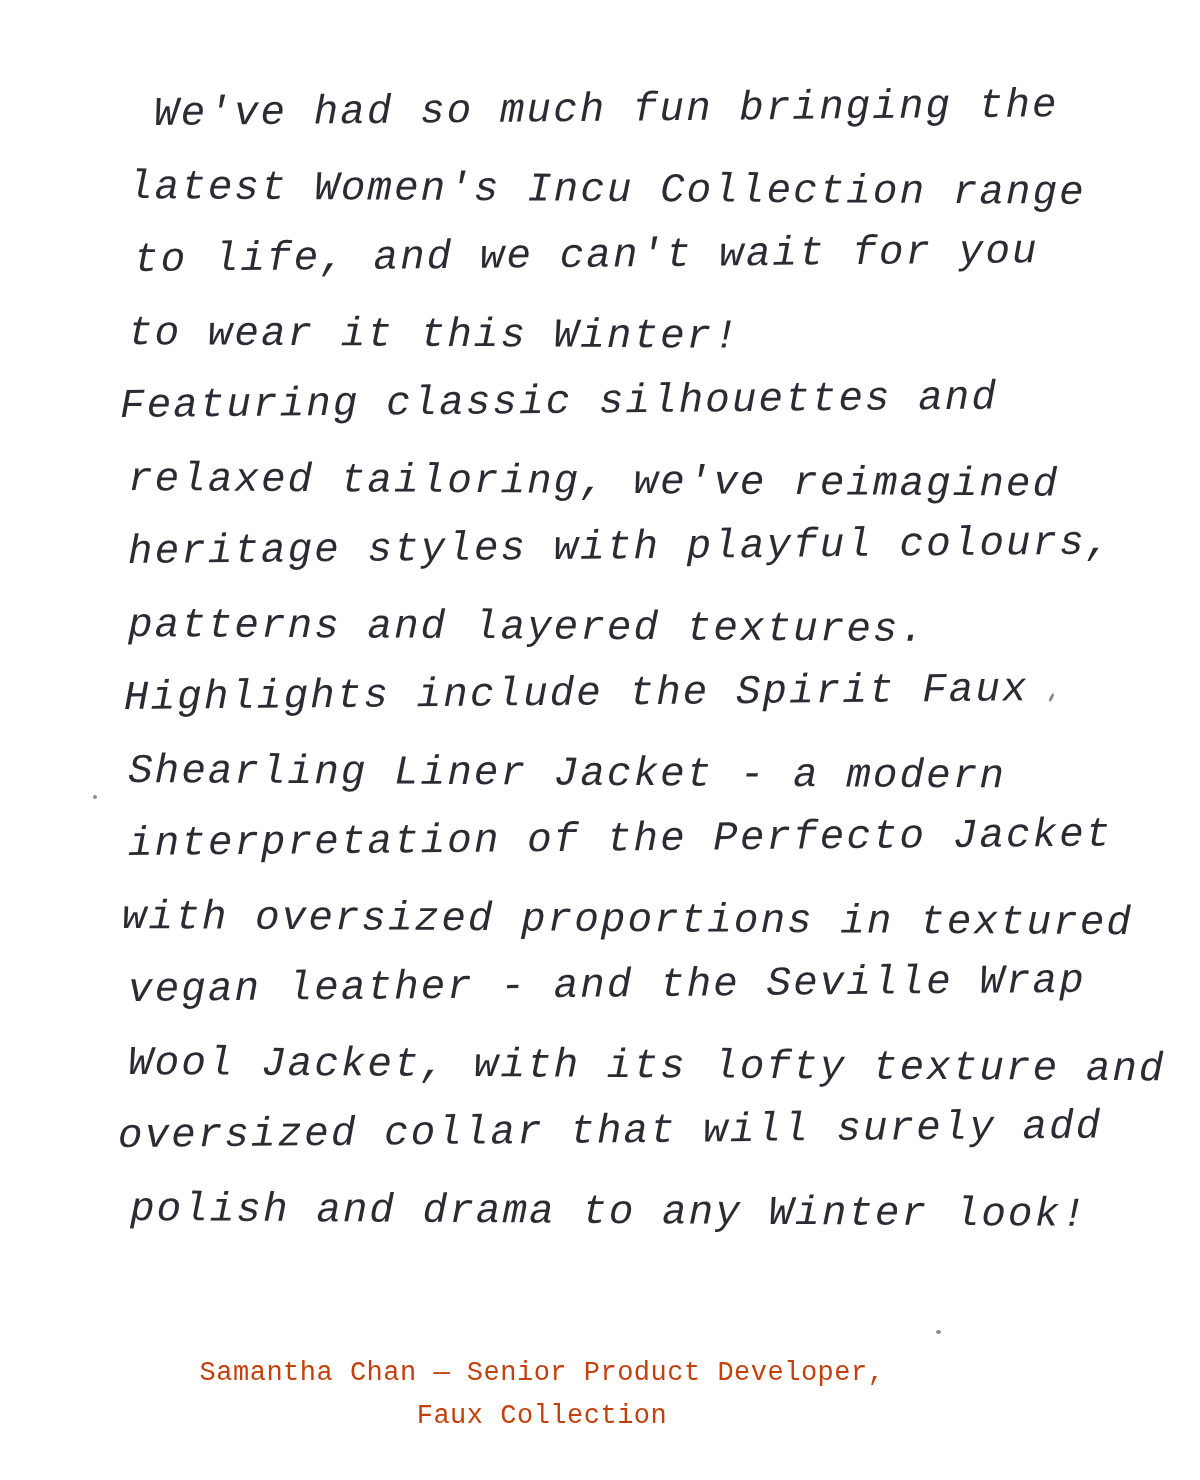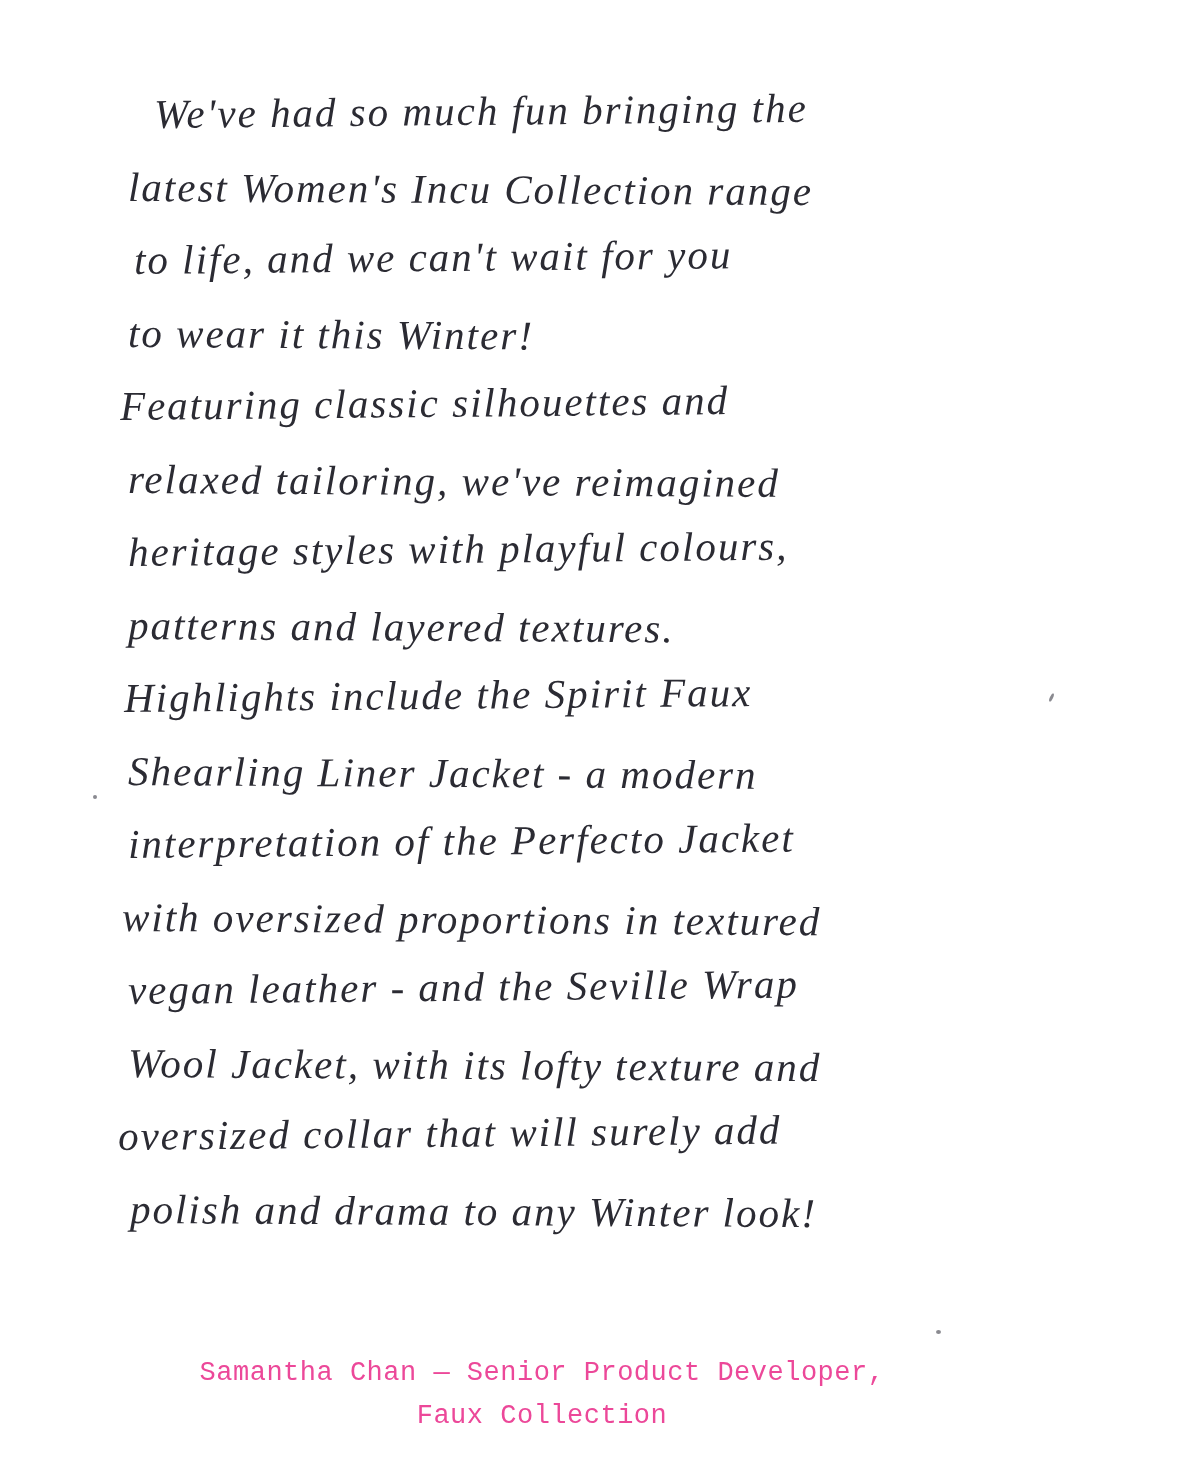--- a/index.html
+++ b/index.html
@@ -15,21 +15,21 @@
     width: 1200px;
     height: 1480px;
     background: #ffffff;
   }
   
   .note {
     position: absolute;
     top: 78px;
     left: 128px;
     width: 1000px;
-    font-family: Liberation Serif, serif;
+    font-family: Liberation Mono, monospace;
     font-style: italic;
     font-size: 41px;
     letter-spacing: 2px;
     color: #2b2b33;
     line-height: 73px;
     white-space: nowrap;
   }
   .note-line {
     height: 73px;
     transform-origin: left center;
@@ -60,21 +60,21 @@
   
   .attribution {
     position: absolute;
     top: 1352px;
     left: 0;
     width: 1084px;
     text-align: center;
     font-family: "Liberation Mono", "DejaVu Sans Mono", monospace;
     font-size: 27px;
     font-weight: 500;
-    color: #ec4899;
+    color: #c2410c;
     line-height: 43px;
     letter-spacing: 0.5px;
   }
 </style>
 </head>
 <body>
 
 <div class="page">
 
   <div class="note">

